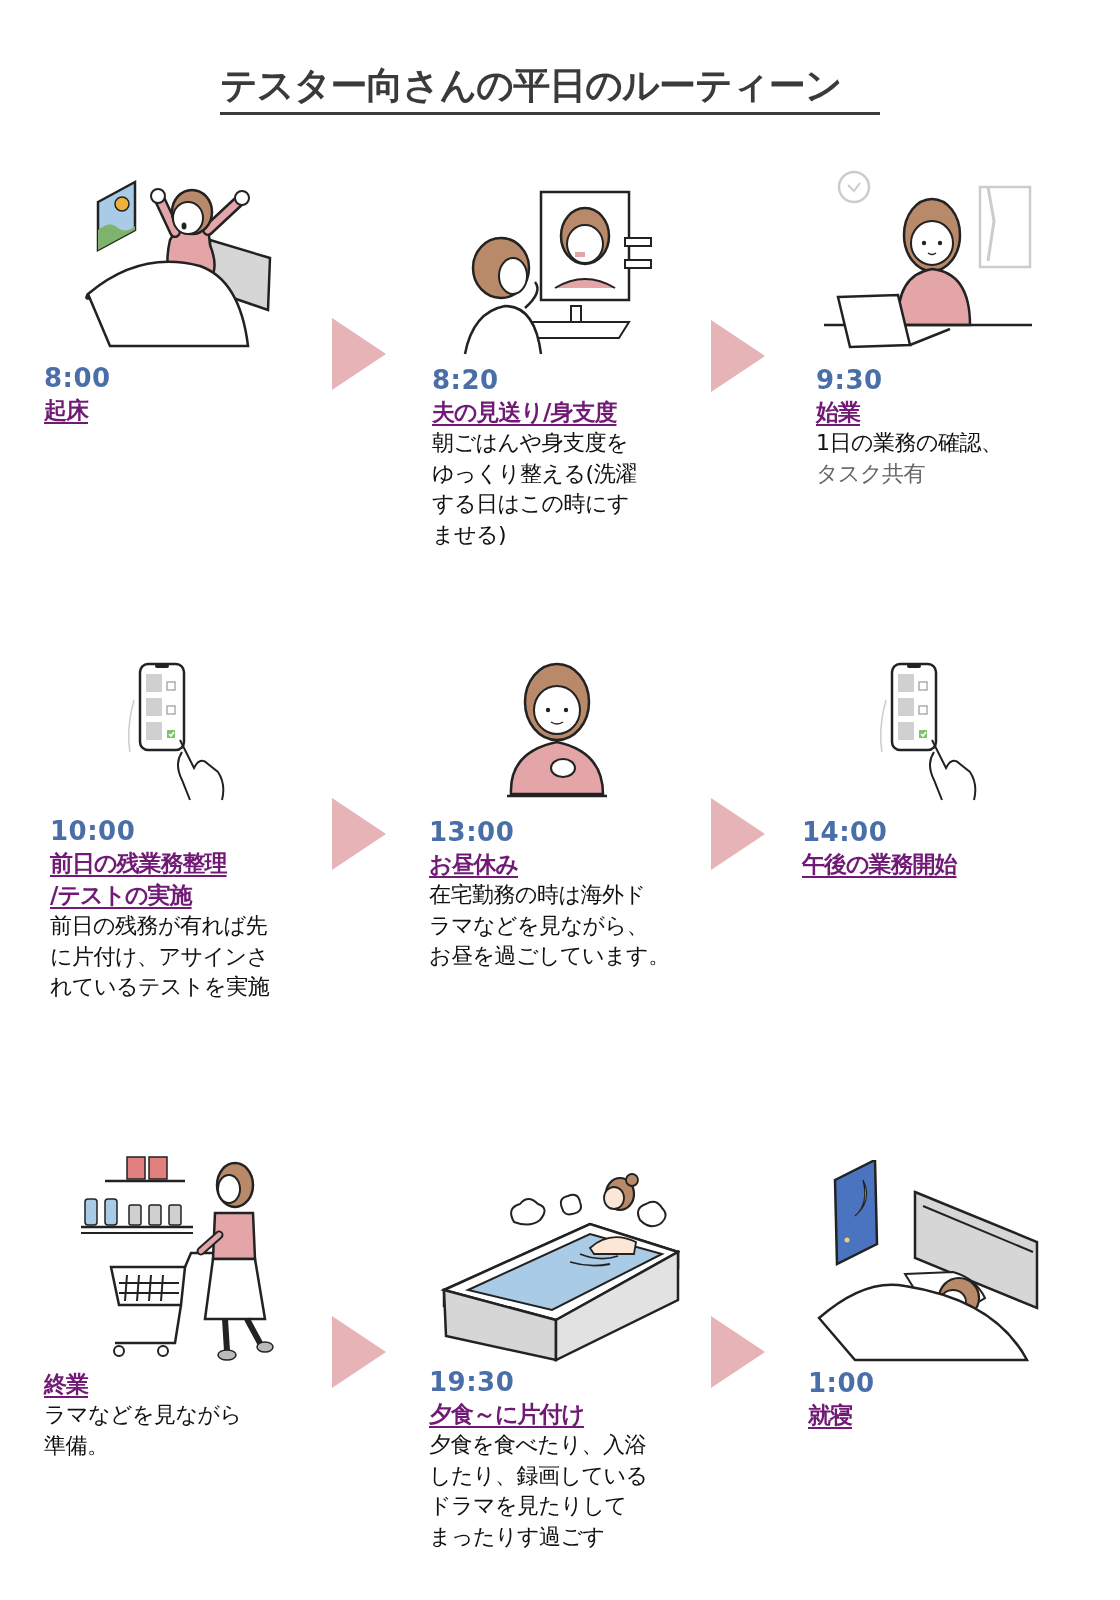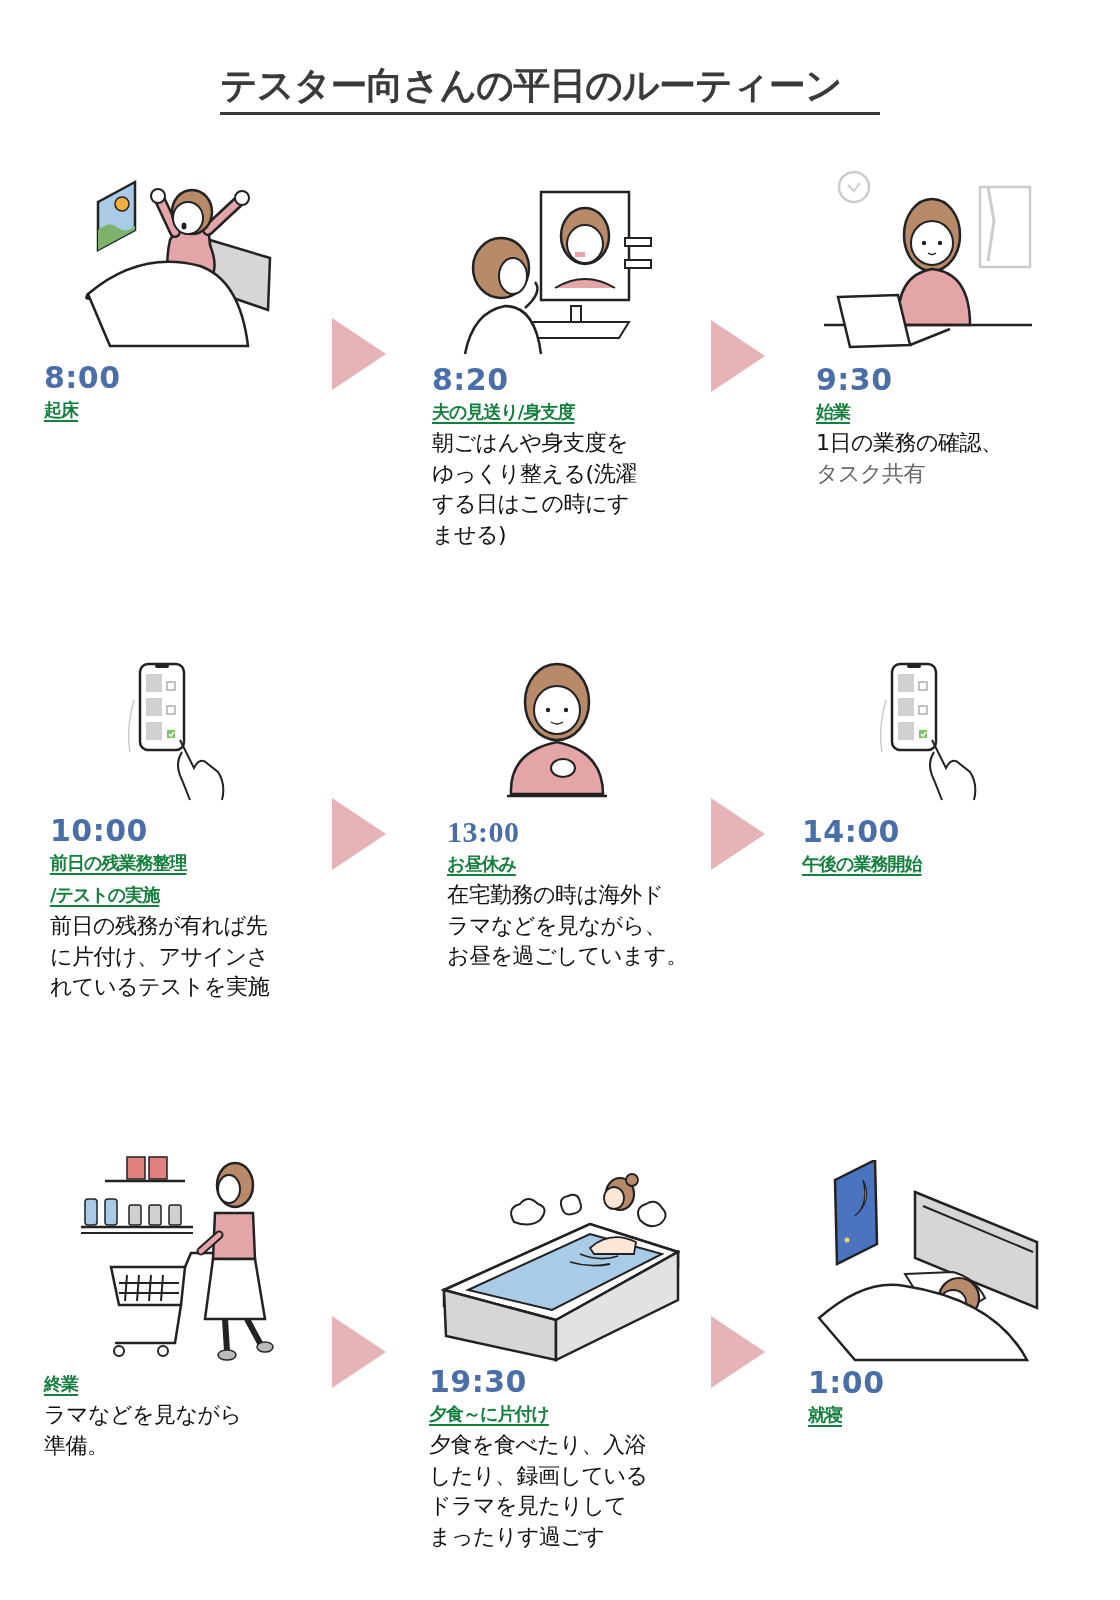--- a/index.html
+++ b/index.html
@@ -9,23 +9,23 @@
   .title {
     position: absolute; left: 220px; top: 62px; width: 660px;
     text-align: left; font-size: 37px; font-weight: bold; color: #3a3a3a;
     letter-spacing: -1px; white-space: nowrap;
     border-bottom: 3px solid #3a3a3a; padding-bottom: 2px; line-height: 48px;
   }
 
   .step { position: absolute; width: 300px; }
   .illus { position: absolute; }
   .illus svg { display: block; }
-  .time { font-size: 30px; font-weight: bold; color: #4a6fa8; line-height: 32px; letter-spacing: 0.5px; }
+  .time { font-size: 26px; font-weight: bold; color: #4a6fa8; line-height: 32px; letter-spacing: 0.5px; }
   .heading {
-    display: inline-block; font-size: 18px; font-weight: bold; color: #15803d;
+    display: inline-block; font-size: 23px; font-weight: bold; color: #701a75;
     text-decoration: underline; text-underline-offset: 4px; text-decoration-thickness: 2px;
     line-height: 32px; letter-spacing: -1px; white-space: nowrap;
   }
   .desc { font-size: 22px; line-height: 30.5px; color: #111; white-space: pre-line; letter-spacing: -0.5px; }
   .desc .muted { color: #666; }
 
   .arrow { position: absolute; width: 0; height: 0;
     border-top: 36px solid transparent; border-bottom: 36px solid transparent;
     border-left: 54px solid #e6b4b6; }
 </style>
@@ -141,21 +141,21 @@
     <ellipse cx="52" cy="42" rx="32" ry="38" fill="#b88a69" stroke="#222" stroke-width="2.5"></ellipse>
     <ellipse cx="52" cy="50" rx="23" ry="24" fill="#fff" stroke="#222" stroke-width="2"></ellipse>
     <circle cx="43" cy="50" r="2.2" fill="#222"></circle>
       <circle cx="61" cy="50" r="2.2" fill="#222"></circle>
     <path d="M46,62 Q52,66 58,62" stroke="#222" stroke-width="1.5" fill="none"></path>
     <path d="M6,134 Q4,92 52,82 Q98,92 98,134 Z" fill="#e3a5a8" stroke="#222" stroke-width="2.5"></path>
     <ellipse cx="58" cy="108" rx="12" ry="9" fill="#fff" stroke="#222" stroke-width="2"></ellipse>
     <line x1="2" y1="136" x2="102" y2="136" stroke="#222" stroke-width="2.5"></line>
   </svg>
 </div>
-<div class="step" style="left:447px;top:816px;font-family:Liberation Serif, serif;">
+<div class="step" style="left:429px;top:816px;">
   <div class="time">13:00</div>
   <div class="heading">お昼休み</div>
   <div class="desc" style="width:280px;">在宅勤務の時は海外ド
 ラマなどを見ながら、
 お昼を過ごしています。</div>
 </div>
 <div class="arrow" style="left:711px;top:798px;"></div>
 
 <div class="illus" style="left:874px;top:660px;">
   <svg width="110" height="145" viewBox="0 0 110 145">

